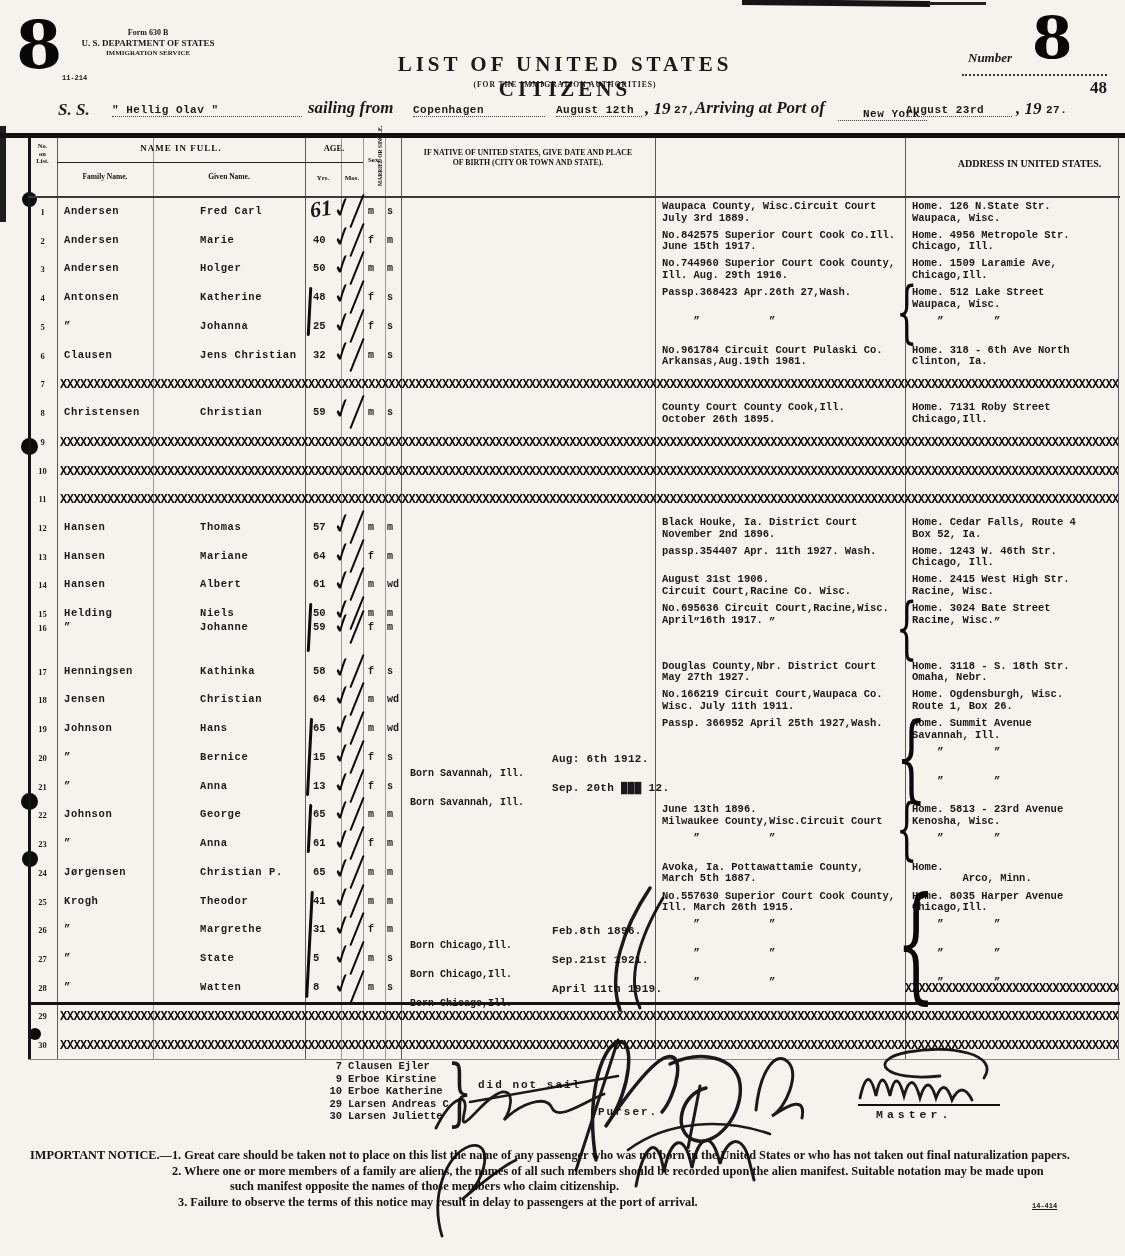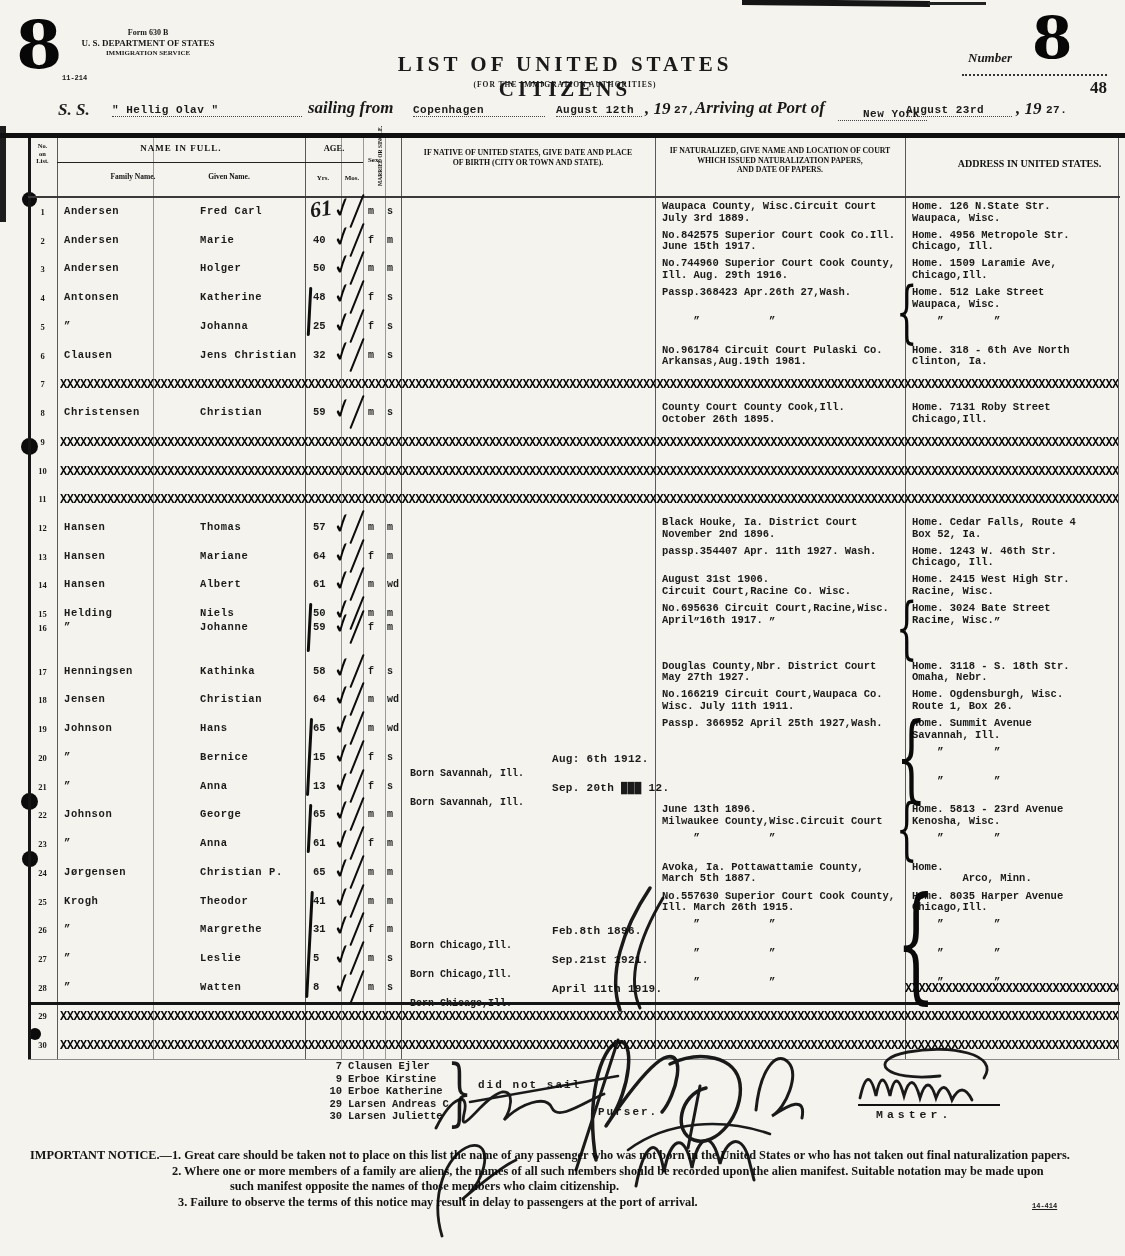--- a/index.html
+++ b/index.html
@@ -34,21 +34,21 @@
   .vline.faint{background:#9a9a9a;}
   .vline.heavy{width:3px;background:#151515;}
   .hdr-underline{left:28px;top:196px;width:1092px;height:2px;background:#3a3a3a;}
   .midrule{left:57px;top:162px;width:248px;height:1px;background:#222;}
   .midrule2{left:305px;top:162px;width:58px;height:1px;background:#222;}
   .heavy-bottom{left:28px;top:1002px;width:1092px;height:3px;background:#141414;}
   .table-bottom{left:28px;top:1059px;width:1092px;height:1px;background:#8a8a8a;}
   .hcell{font-family:"Liberation Serif",serif;font-weight:bold;text-align:center;color:#111;}
   .h-no{left:28px;top:142px;width:29px;font-size:6.5px;line-height:7.5px;}
   .h-name{left:57px;top:143px;width:248px;font-size:9px;letter-spacing:1px;}
-  .h-family{left:57px;top:172px;width:96px;font-size:7.5px;margin-left:28px;}
+  .h-family{left:57px;top:172px;width:96px;font-size:7.5px;}
   .h-given{left:153px;top:172px;width:152px;font-size:7.5px;}
   .h-age{left:305px;top:143px;width:58px;font-size:8.5px;}
   .h-yrs{left:305px;top:174px;width:36px;font-size:7px;}
   .h-mos{left:341px;top:174px;width:22px;font-size:7px;}
   .h-sex{left:363px;top:156px;width:22px;font-size:7px;}
   .h-married{left:377px;top:186px;width:14px;font-size:5.5px;transform:rotate(-90deg) ;transform-origin:left top;white-space:nowrap;}
   .h-birth{left:401px;top:148px;width:254px;font-size:7.8px;line-height:9.5px;}
   .h-nat{left:655px;top:146px;width:250px;font-size:7.8px;line-height:9.5px;}
   .h-addr{left:876px;top:158px;width:213px;font-size:10px;padding-left:47px;}
   
@@ -150,21 +150,20 @@
   <div class="abs hcell h-no">No.<br>on<br>List.</div>
   <div class="abs hcell h-name">NAME IN FULL.</div>
   <div class="abs hcell h-family">Family Name.</div>
   <div class="abs hcell h-given">Given Name.</div>
   <div class="abs hcell h-age">AGE.</div>
   <div class="abs hcell h-yrs">Yrs.</div>
   <div class="abs hcell h-mos">Mos.</div>
   <div class="abs hcell h-sex">Sex.</div>
   <div class="abs hcell h-married">MARRIED OR SINGLE.</div>
   <div class="abs hcell h-birth" id="h-birth">IF NATIVE OF UNITED STATES, GIVE DATE AND PLACE<br>OF BIRTH (CITY OR TOWN AND STATE).</div>
-  <div class="abs hcell h-nat" id="h-nat">IF NATURALIZED, GIVE NAME AND LOCATION OF COURT<br>WHICH ISSUED NATURALIZATION PAPERS,<br>AND DATE OF PAPERS.</div>
   <div class="abs hcell h-addr">ADDRESS IN UNITED STATES.</div>
 
   <div id="rows">
       <div class="row" style="top: 198px;">
         <span class="c-no">1</span>
         <span class="c-family">Andersen</span>
         <span class="c-given">Fred Carl</span>
         <span class="hand-age">61</span>
         <span class="chk">✓</span>
         <span class="slash"></span>
@@ -470,21 +469,21 @@
         <span class="c-sex">f</span>
         <span class="c-mar">m</span>
         <span class="c-birth">Born Chicago,Ill.</span>
         <span class="c-bdate">Feb.8th 1896.</span>
         <span class="c-nat">     ”           ”</span>
         <span class="c-addr">    ”        ”</span>
       </div>
       <div class="row" style="top: 944.98px;">
         <span class="c-no">27</span>
         <span class="c-family">”</span>
-        <span class="c-given">Leslie</span>
+        <span class="c-given">State</span>
         <span class="c-yrs">5</span>
         <span class="chk">✓</span>
         <span class="slash"></span>
         <span class="c-sex">m</span>
         <span class="c-mar">s</span>
         <span class="c-birth">Born Chicago,Ill.</span>
         <span class="c-bdate">Sep.21st 1921.</span>
         <span class="c-nat">     ”           ”</span>
         <span class="c-addr">    ”        ”</span>
       </div>

